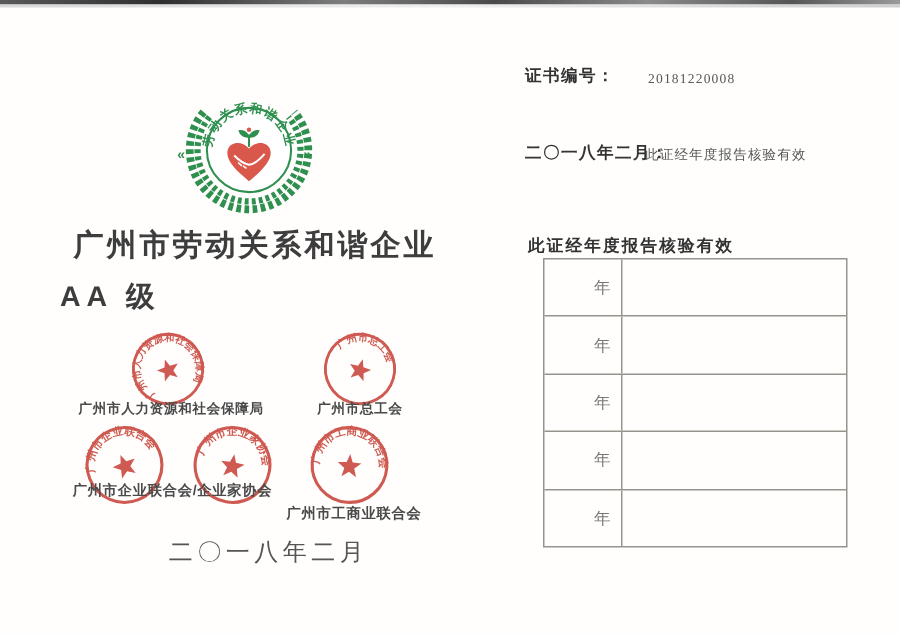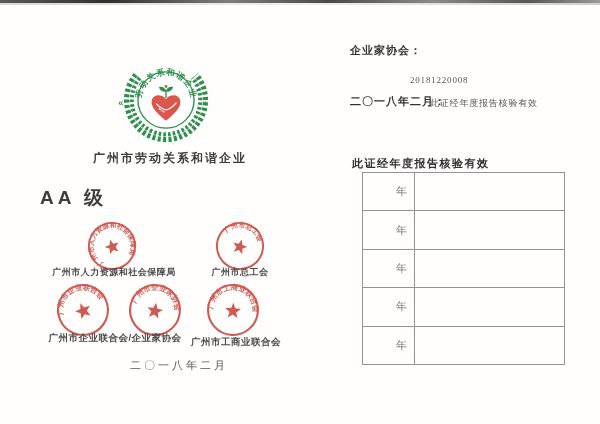--- a/index.html
+++ b/index.html
@@ -18,51 +18,51 @@
   .defs-svg{position:absolute;width:0;height:0;overflow:hidden;}
 
   
   .emblem{position:absolute;left:114px;top:54px;width:104px;height:92px;}
   .emblem-wreath{fill:none;stroke:var(--emblem-green,#2f8f4e);}
   .emblem-arc-text{fill:var(--emblem-green,#2f8f4e);font-size:8px;font-weight:bold;letter-spacing:1px;
     font-family:"Liberation Sans","DejaVu Sans",sans-serif;}
   .emblem-chevron{fill:var(--emblem-green,#2f8f4e);font-size:9px;font-weight:bold;}
 
   .title-1{position:absolute;left:40px;top:150px;width:260px;text-align:center;
-    font-size:12px;font-weight:bold;color:#3d3d3d;letter-spacing:2px;}
+    font-size:20px;font-weight:bold;color:#3d3d3d;letter-spacing:2px;}
   .title-2{position:absolute;left:40px;top:185px;width:260px;text-align:left;
     font-size:19px;font-weight:bold;color:#3d3d3d;letter-spacing:4px;}
 
   .stamp{position:absolute;opacity:.88;}
   .stamp-ring{fill:none;stroke:var(--stamp-red,#c8443a);stroke-width:2;}
   .stamp-arc-text{fill:var(--stamp-red,#c8443a);font-size:7px;font-weight:bold;
     font-family:"Liberation Sans","DejaVu Sans",sans-serif;}
   .stamp-star{fill:var(--stamp-red,#c8443a);}
   .stamp-1{left:87px;top:221px;width:50px;height:50px;transform:rotate(-18deg);}
   .stamp-2{left:215px;top:221px;width:50px;height:50px;transform:rotate(16deg);}
   .stamp-3{left:56px;top:283px;width:54px;height:54px;transform:rotate(-22deg);}
   .stamp-4{left:128px;top:283px;width:54px;height:54px;transform:rotate(10deg);}
   .stamp-5{left:206px;top:283px;width:54px;height:54px;transform:rotate(4deg);}
 
   .stamp-label{position:absolute;font-size:9px;font-weight:bold;color:#4a4a4a;
     text-align:center;letter-spacing:.5px;white-space:nowrap;}
   .label-1{left:38px;top:266px;width:152px;}
   .label-2{left:197px;top:266px;width:86px;}
-  .label-3{left:35px;top:332px;width:160px;font-size:9.5px;}
+  .label-3{left:35px;top:321px;width:160px;font-size:9.5px;}
   .label-4{left:191px;top:336px;width:88px;font-size:9.5px;}
 
   .issue-date{position:absolute;left:100px;top:358px;width:158px;text-align:center;
-    font-size:11px;color:#555;letter-spacing:3px;}
+    font-size:16px;color:#555;letter-spacing:3px;}
 
   
   .field-label{position:absolute;font-size:11px;font-weight:bold;color:#333;letter-spacing:1px;white-space:nowrap;}
   .field-value{position:absolute;font-size:9px;color:#555;letter-spacing:.8px;white-space:nowrap;
     font-family:"Liberation Serif","DejaVu Serif",serif;}
   .cert-no-label{left:350px;top:43px;}
-  .cert-no-value{left:410px;top:47px;margin-top:28px;}
+  .cert-no-value{left:432px;top:47px;}
   .holder-label{left:350px;top:94px;}
   .holder-value{left:430px;top:97px;}
   .verify-heading{position:absolute;left:352px;top:156px;font-size:11px;font-weight:bold;
     color:#333;letter-spacing:1.5px;white-space:nowrap;}
 
   .verify-table{position:absolute;left:362px;top:172px;width:203px;height:193px;
     border:1px solid #97938d;display:flex;flex-direction:column;background:#fffefd;}
   .t-row{flex:1;display:flex;border-bottom:1px solid #97938d;}
   .t-row:last-child{border-bottom:none;}
   .t-year{width:52px;border-right:1px solid #97938d;display:flex;align-items:center;
@@ -136,21 +136,21 @@
       <path class="stamp-star" d="M26,19 L27.95,24.25 L33.6,24.55 L29.2,28.1 L30.7,33.5 L26,30.4 L21.3,33.5 L22.8,28.1 L18.4,24.55 L24.05,24.25 Z"></path>
     </svg>
 
     <div class="stamp-label label-3">广州市企业联合会/企业家协会</div>
     <div class="stamp-label label-4">广州市工商业联合会</div>
 
     <div class="issue-date">二〇一八年二月</div>
   </section>
 
   <section>
-    <div class="field-label cert-no-label">企业家协会：</div>
+    <div class="field-label cert-no-label">证书编号：</div>
     <div class="field-value cert-no-value">20181220008</div>
 
     <div class="field-label holder-label">二〇一八年二月：</div>
     <div class="field-value holder-value">此证经年度报告核验有效</div>
 
     <div class="verify-heading">此证经年度报告核验有效</div>
 
     <div class="verify-table">
       <div class="t-row">
         <div class="t-year">年</div>

